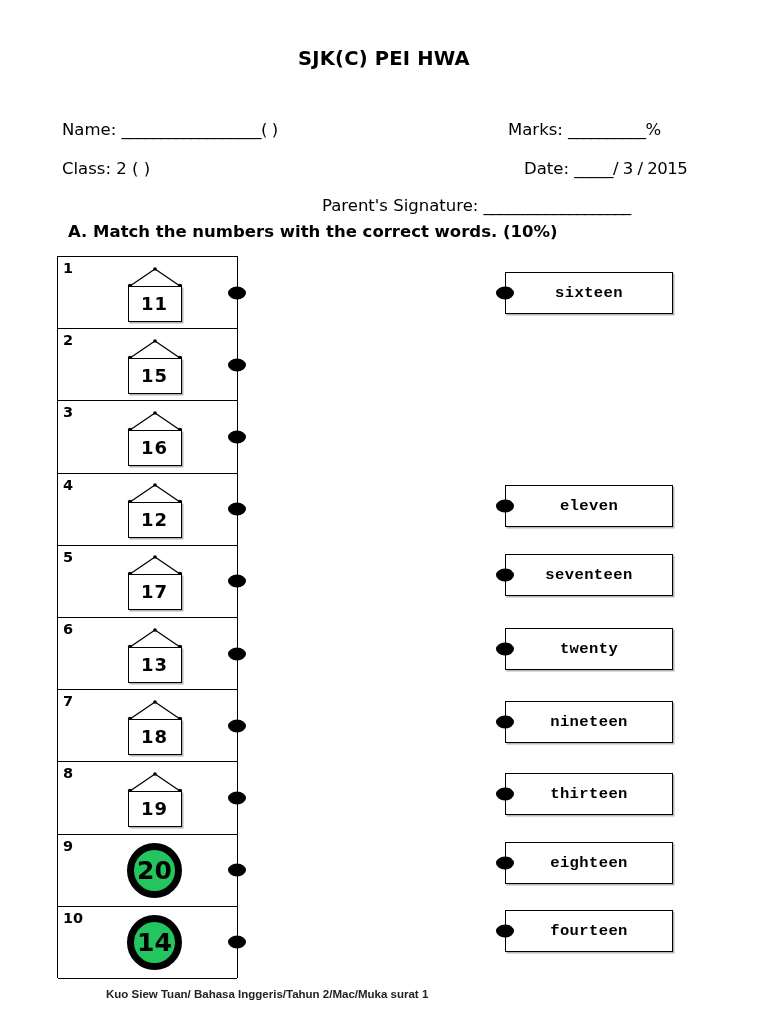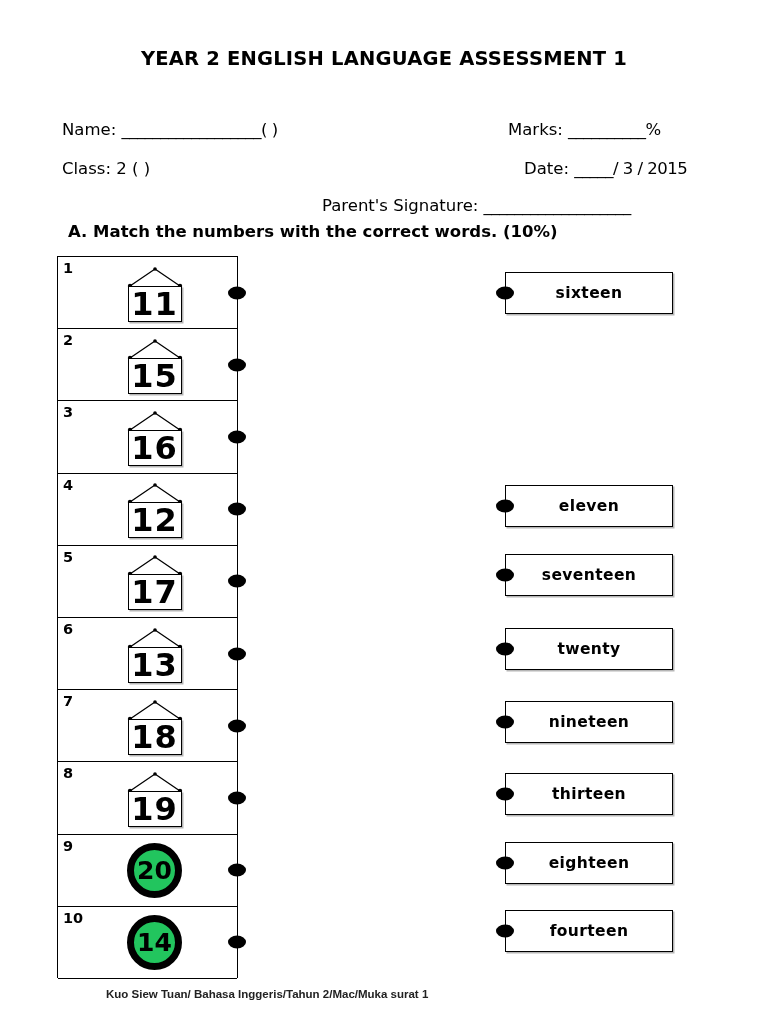--- a/index.html
+++ b/index.html
@@ -92,21 +92,21 @@
     justify-content: center;
   }
   .hang-sign .rope { position: absolute; left: 0; top: 0; }
   .hang-sign .plate {
     width: 54px; height: 36px;
     border: 1.3px solid #000;
     background: #fff;
     display: flex;
     align-items: center;
     justify-content: center;
-    font-size: 32px;
+    font-size: 18px;
     font-weight: bold;
     letter-spacing: 1px;
     line-height: 1;
     position: relative;
     z-index: 2;
     box-shadow: 1.5px 1.5px 0 rgba(120,120,120,0.55);
   }
 
   
   .circle-sign {
@@ -150,20 +150,21 @@
     width: 100%; height: 100%;
     border: 1.6px solid #000;
     background: #fff;
     display: flex;
     align-items: center;
     justify-content: center;
     font-size: 15.5px;
     font-weight: 600;
     letter-spacing: 0.4px;
     box-shadow: 1.5px 1.5px 0 rgba(110,110,110,0.5);
+    font-family: Liberation Mono, monospace;
   }
   .word-dot {
     position: absolute;
     width: 18px; height: 13px;
     background: #000;
     border-radius: 50%;
     left: -9px;
     top: 50%;
     transform: translateY(-50%);
   }
@@ -177,21 +178,21 @@
     font-weight: 600;
     color: #222;
     white-space: nowrap;
     padding-left: 44px;
   }
 </style>
 </head>
 <body>
 
 <div class="sheet-title">
-  <span class="line2">YEAR 2 ENGLISH LANGUAGE ASSESSMENT 1</span>
+  <span>SJK(C) PEI HWA</span>
 </div>
 
 <div class="field-row r-name">
   <span>Name: </span><span class="blank">__________________(       )</span>
 </div>
 
 <div class="field-row r-class">
   <span>Class: 2 (       )</span>
 </div>
 

